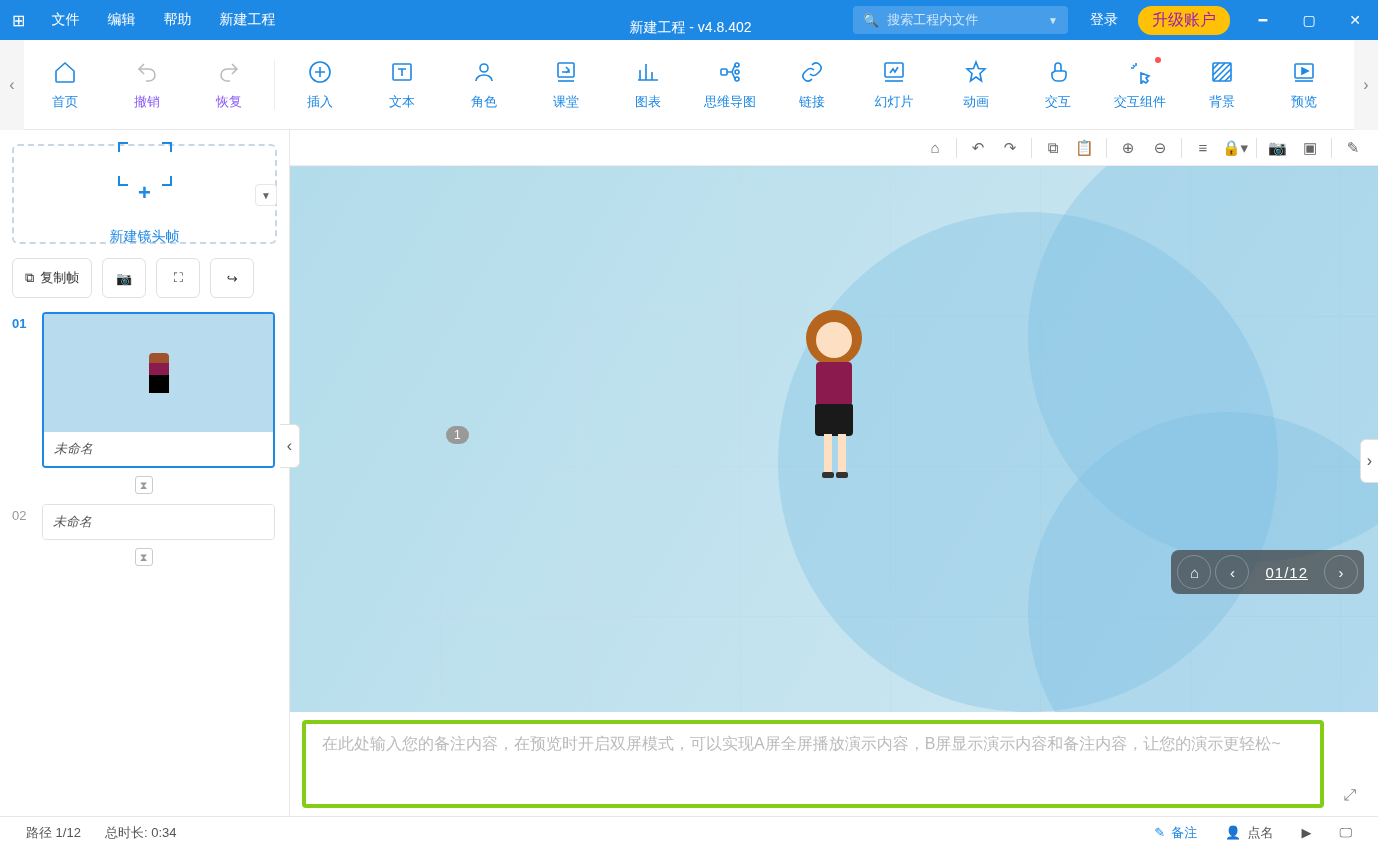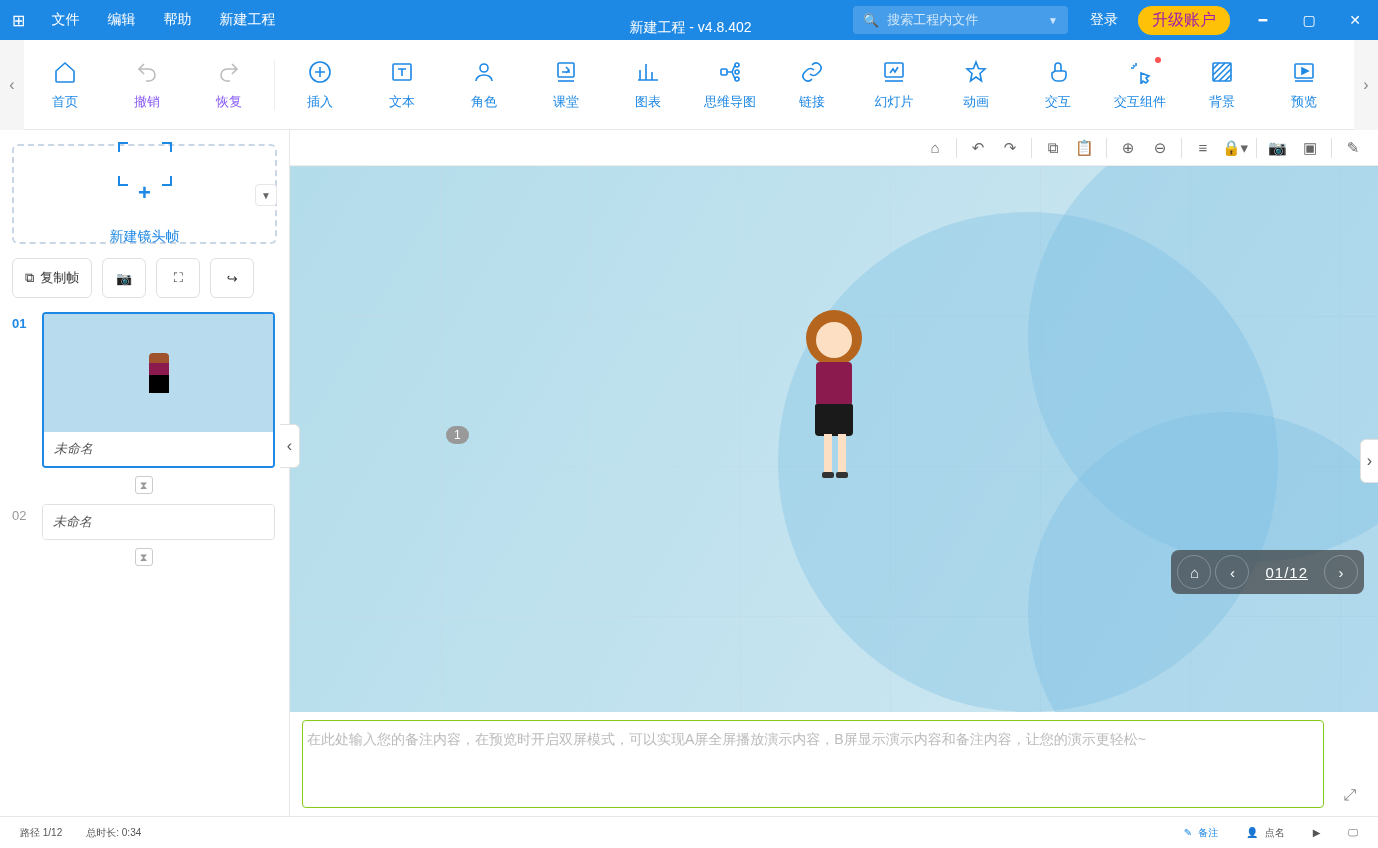--- a/index.html
+++ b/index.html
@@ -91,26 +91,26 @@
 .marker { position: absolute; left: 156px; top: 260px; background: #999; color: #fff; font-size: 12px; padding: 2px 8px; border-radius: 10px; }
 
 .nav-pill { position: absolute; right: 14px; bottom: 118px; background: rgba(60,60,60,.7); border-radius: 8px; height: 44px; display: flex; align-items: center; padding: 0 6px; gap: 4px; color: #fff; font-size: 15px; }
 .nav-pill .pb { width: 34px; height: 34px; border: 1px solid rgba(255,255,255,.25); border-radius: 50%; display: flex; align-items: center; justify-content: center; cursor: pointer; }
 .nav-pill .lbl { padding: 0 12px; letter-spacing: 1px; text-decoration: underline; }
 
 .collapse-right { position: absolute; right: 0; top: 50%; width: 18px; height: 44px; background: #fff; border: 1px solid #e0e0e0; border-right: none; border-radius: 6px 0 0 6px; display: flex; align-items: center; justify-content: center; cursor: pointer; color: #555; }
 
 
 .notes { height: 104px; padding: 8px 12px; display: flex; gap: 10px; }
-.notes textarea { flex: 1; border: 1px solid #84cc16; border-radius: 4px; padding: 10px 4px; font-size: 14px; color: #333; resize: none; font-family: inherit; }
+.notes textarea { flex: 1; border: 4px solid #84cc16; border-radius: 4px; padding: 10px 16px; font-size: 16px; color: #333; resize: none; font-family: inherit; }
 .notes textarea::placeholder { color: #bbb; }
 .notes .expand { width: 32px; display: flex; align-items: flex-end; justify-content: center; cursor: pointer; color: #888; font-size: 16px; padding-bottom: 4px; }
 
 
-.status { height: 32px; border-top: 1px solid #e6e6e6; display: flex; align-items: center; padding: 0 20px; font-size: 10px; color: #555; gap: 24px; background: #fff; }
+.status { height: 32px; border-top: 1px solid #e6e6e6; display: flex; align-items: center; padding: 0 26px; font-size: 13px; color: #555; gap: 24px; background: #fff; }
 .status .right { margin-left: auto; display: flex; align-items: center; gap: 28px; }
 .status .right .item { display: flex; align-items: center; gap: 6px; cursor: pointer; }
 .status .right .item.active { color: #1e88e5; }
 
 svg { display: block; }
 </style>
 </head>
 <body>
 
 <div class="titlebar">

